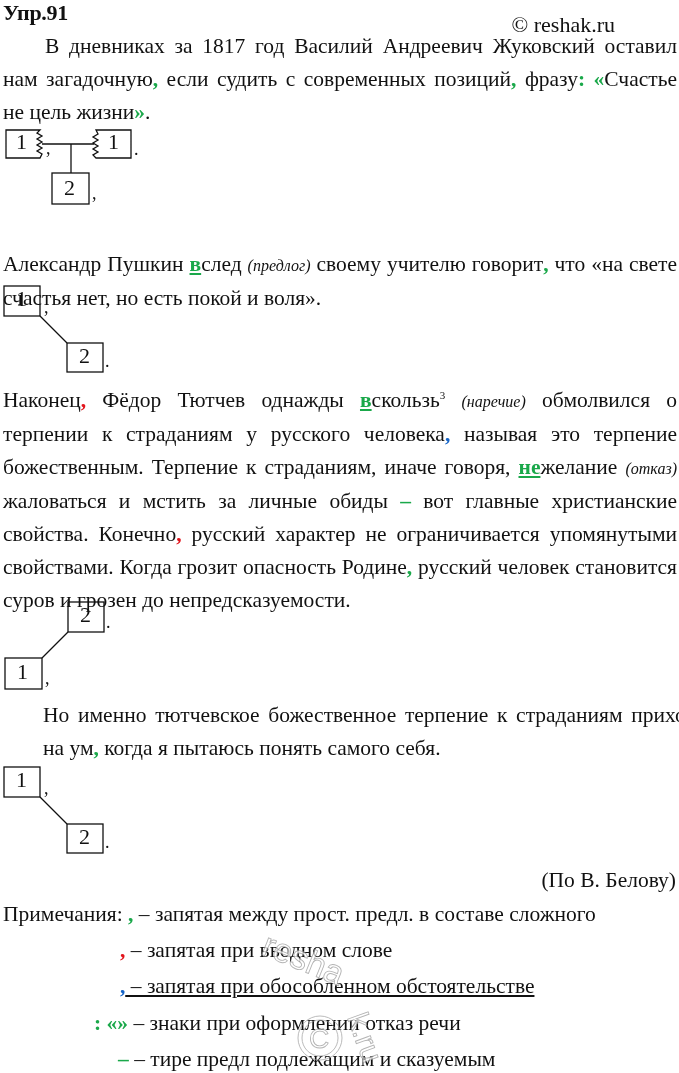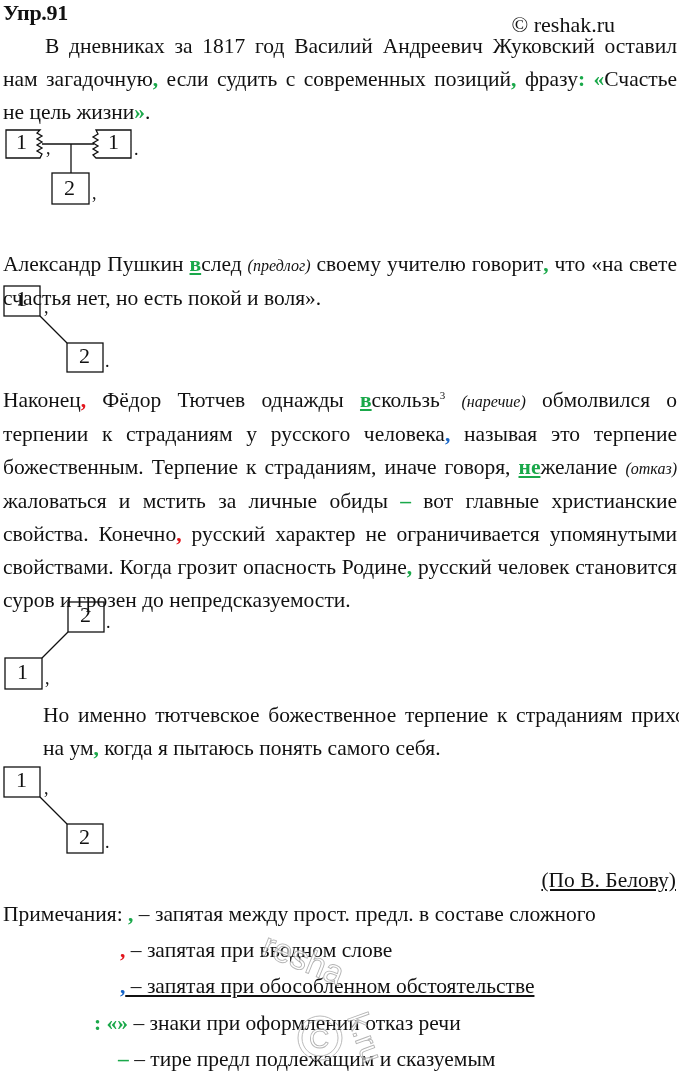--- a/index.html
+++ b/index.html
@@ -14,21 +14,21 @@
     .para { position: absolute; left: 3px; width: 674px; line-height: 33px; text-align: justify; text-align-last: left; }
     .indent { text-indent: 42px; }
     .g { color: #1aa84a; font-weight: bold; }
     .r { color: #e2141c; font-weight: bold; }
     .b { color: #1464c8; font-weight: bold; }
     .gu { color: #1aa84a; font-weight: bold; text-decoration: underline; text-decoration-thickness: 2px; text-underline-offset: 2px; }
     .note-i { font-style: italic; font-size: 16px; }
     sup { font-size: 11px; vertical-align: 8px; line-height: 0; }
     .diagram { position: absolute; }
     .diagram svg { display: block; }
-    .author { position: absolute; right: 3px; top: 864px; line-height: 33px; text-decoration: underline; }
+    .author { position: absolute; right: 3px; top: 864px; line-height: 33px; }
     .notes { position: absolute; left: 0; top: 898px; width: 679px; }
     .note-row { position: absolute; line-height: 33px; white-space: nowrap; }
     .watermark { position: absolute; left: 245px; top: 930px; width: 150px; height: 143px; pointer-events: none; }
   </style>
 </head>
 <body>
 
 <div class="header">
   <span class="ex-title">Упр.91</span>
   <span class="copyright">© reshak.ru</span>

